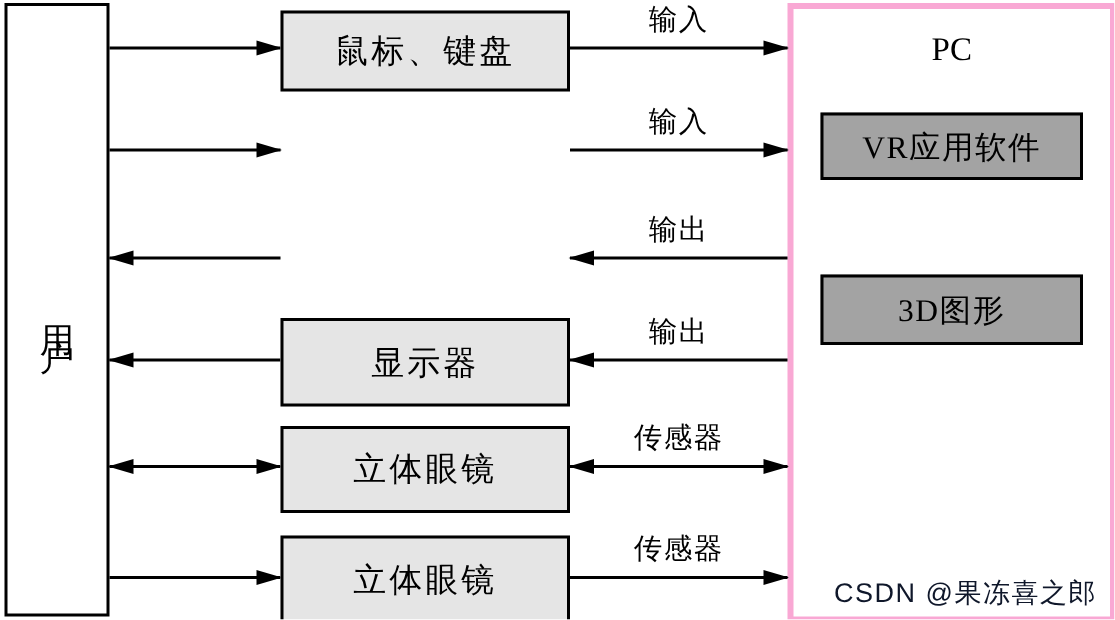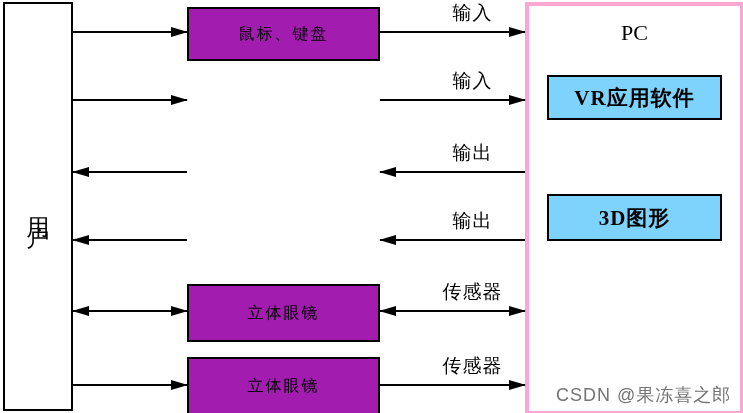--- a/index.html
+++ b/index.html
@@ -24,59 +24,59 @@
   .pcbox{
     position:absolute;left:525px;top:2px;width:211px;height:405px;
     border:4px solid #f9a8d4;background:#fff;
   }
   .pc-label{
     position:absolute;top:14px;left:0;width:100%;
     text-align:center;font-size:22px;
   }
   .inbox{
     position:absolute;left:18px;width:171px;
-    border:2px solid #000;background:#7dd3fc;
+    border:2px solid #000;background:#a3a3a3;
     display:flex;align-items:center;justify-content:center;
-    font-size:21px;letter-spacing:1px;font-weight:bold;
+    font-size:21px;letter-spacing:1px;
   }
   .in1{top:69px;height:41px;}
-  .in2{top:177px;height:43px;margin-top:11px;}
+  .in2{top:177px;height:43px;}
   .in3{top:285px;height:41px;}
   
   .row{position:absolute;left:0;width:100%;}
   .r1{top:7px;height:50px;}
   .r2{top:72px;height:56px;}
   .r3{top:145px;height:53px;}
   .r4{top:212px;height:55px;}
   .r5{top:284px;height:54px;}
   .r6{top:357px;height:55px;}
   .devbox{
     position:absolute;left:187px;width:189px;height:100%;
-    border:2px solid #000;background:#a21caf;box-sizing:content-box;
+    border:2px solid #000;background:#e5e5e5;box-sizing:content-box;
     display:flex;align-items:center;justify-content:center;
-    font-size:16px;letter-spacing:2px;
+    font-size:22px;letter-spacing:2px;
   }
   .seg{
     position:absolute;top:50%;height:2px;margin-top:-1px;background:#000;
   }
   .seg-left{left:73px;width:114px;}
   .seg-right{left:380px;width:145px;}
   .head{position:absolute;width:0;height:0;top:50%;transform:translateY(-50%);}
   .head-r{right:-1px;border-top:5px solid transparent;border-bottom:5px solid transparent;border-left:17px solid #000;}
   .head-l{left:-1px;border-top:5px solid transparent;border-bottom:5px solid transparent;border-right:17px solid #000;}
   .flowlabel{
     position:absolute;left:380px;width:145px;
     bottom:calc(50% + 6px);
-    text-align:center;font-size:19px;letter-spacing:1px;padding-left:20px;
+    text-align:center;font-size:19px;letter-spacing:1px;
   }
   
   .watermark{
     position:absolute;left:556px;top:383px;
     font-family:"Liberation Sans","DejaVu Sans",sans-serif;
-    font-size:18px;color:#737373;letter-spacing:1px;
+    font-size:18px;color:#0f172a;letter-spacing:1px;
     z-index:5;white-space:nowrap;
   }
 </style>
 </head>
 <body>
 
 <div id="page">
 
   <div class="userbox">
     <span class="vtext">用户</span>
@@ -116,20 +116,21 @@
     <div class="seg seg-right">
         <span class="head head-l"></span>
       </div>
     <div class="flowlabel">输出</div>
   </div>
 
   <div class="row r4">
     <div class="seg seg-left">
         <span class="head head-l"></span>
       </div>
+    <div class="devbox">显示器</div>
     <div class="seg seg-right">
         <span class="head head-l"></span>
       </div>
     <div class="flowlabel">输出</div>
   </div>
 
   <div class="row r5">
     <div class="seg seg-left">
         <span class="head head-l"></span>
         <span class="head head-r"></span>

